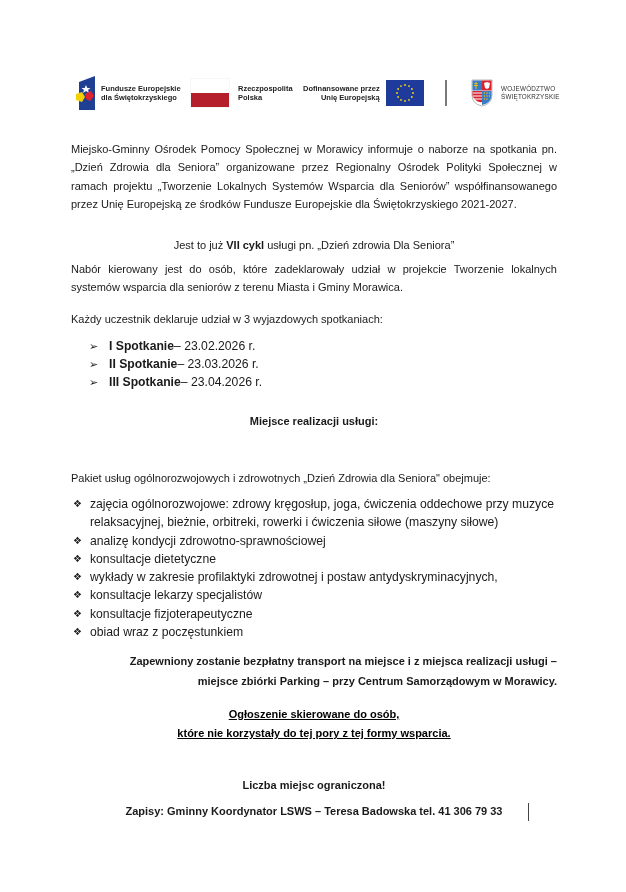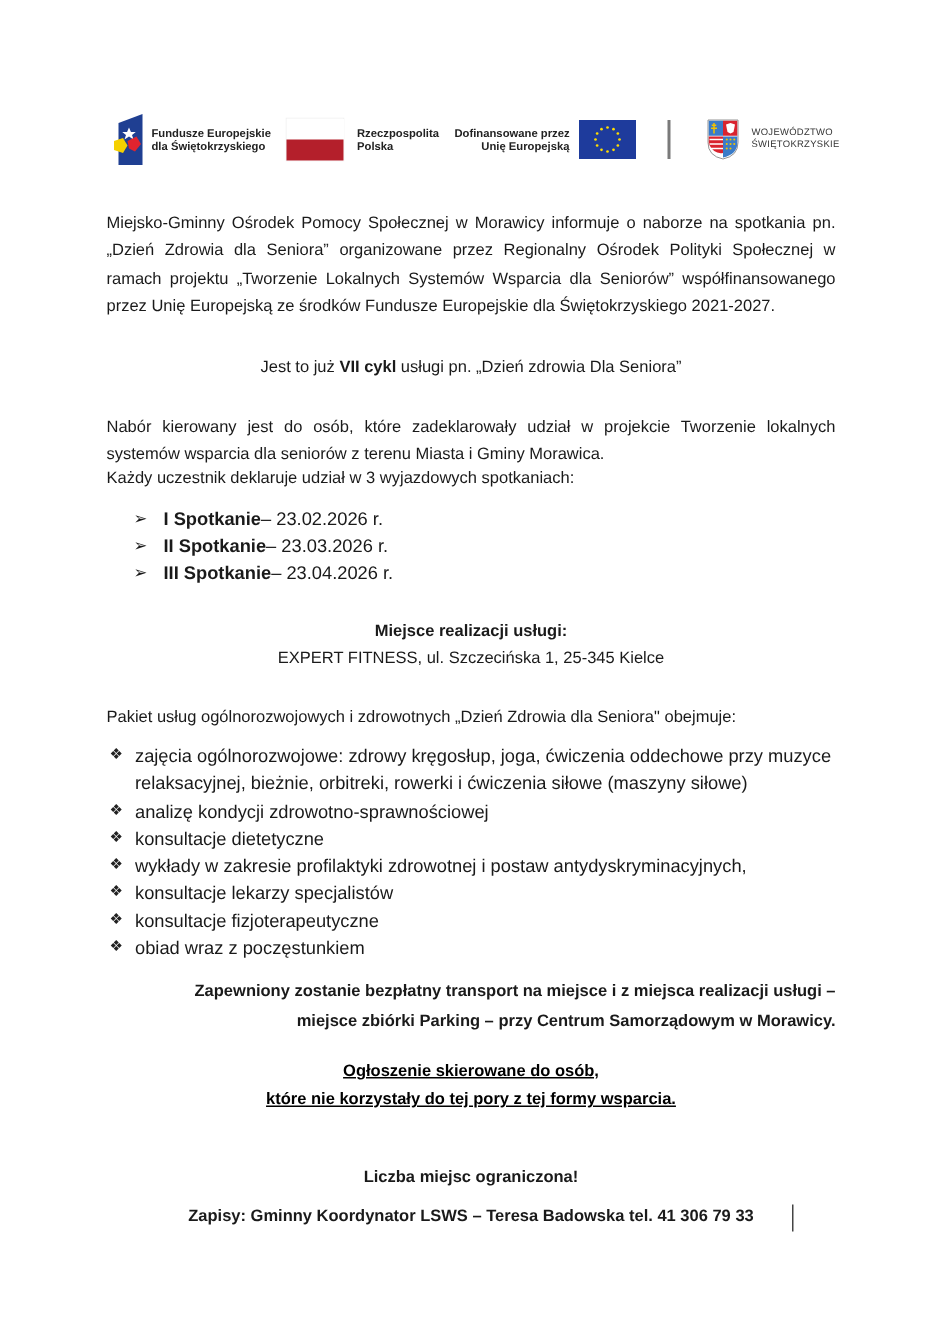--- a/index.html
+++ b/index.html
@@ -27,21 +27,21 @@
   .sw .logo-text { font-size: 6.3px; line-height: 8px; font-weight: normal; letter-spacing: 0.2px; color: #333; }
 
   .page { position: absolute; left: 71px; width: 486px; font-size: 11px; }
   .just { text-align: justify; text-align-last: left; line-height: 18.3px; margin: 0; }
   .center { text-align: center; margin: 0; }
   p { margin: 0; }
   b { font-weight: bold; }
 
   #intro { top: 140px; }
   #cycle { top: 237px; line-height: 16px; }
-  #nabor { top: 276px; }
+  #nabor { top: 260px; }
   #kazdy { top: 311px; line-height: 16px; }
 
   .meetings { position: absolute; left: 89px; top: 337px; font-size: 12.2px; line-height: 18.2px; }
   .meet { display: flex; align-items: center; }
   .arrow { width: 20px; font-size: 11px; }
 
   #place { top: 413px; line-height: 17.5px; }
 
   #pakiet { top: 470px; line-height: 16px; }
   .services { position: absolute; left: 73px; top: 495px; width: 490px; font-size: 12.2px; line-height: 18.3px; }
@@ -158,21 +158,20 @@
     </div>
   <div class="meet">
       <span class="arrow">➢</span>
       <b>III Spotkanie</b>
       <span> – 23.04.2026 r.</span>
     </div>
 </div>
 
 <div class="page center" id="place">
   <div style="font-weight:bold">Miejsce realizacji usługi:</div>
-  <div>EXPERT FITNESS, ul. Szczecińska 1, 25-345 Kielce</div>
 </div>
 
 <p class="page" id="pakiet">Pakiet usług ogólnorozwojowych i zdrowotnych „Dzień Zdrowia dla Seniora" obejmuje:</p>
 
 <div class="services">
   <div class="svc">
       <span class="star">❖</span>
       <span class="txt">zajęcia ogólnorozwojowe: zdrowy kręgosłup, joga, ćwiczenia oddechowe przy muzyce relaksacyjnej, bieżnie, orbitreki, rowerki i ćwiczenia siłowe (maszyny siłowe)</span>
     </div>
   <div class="svc">

